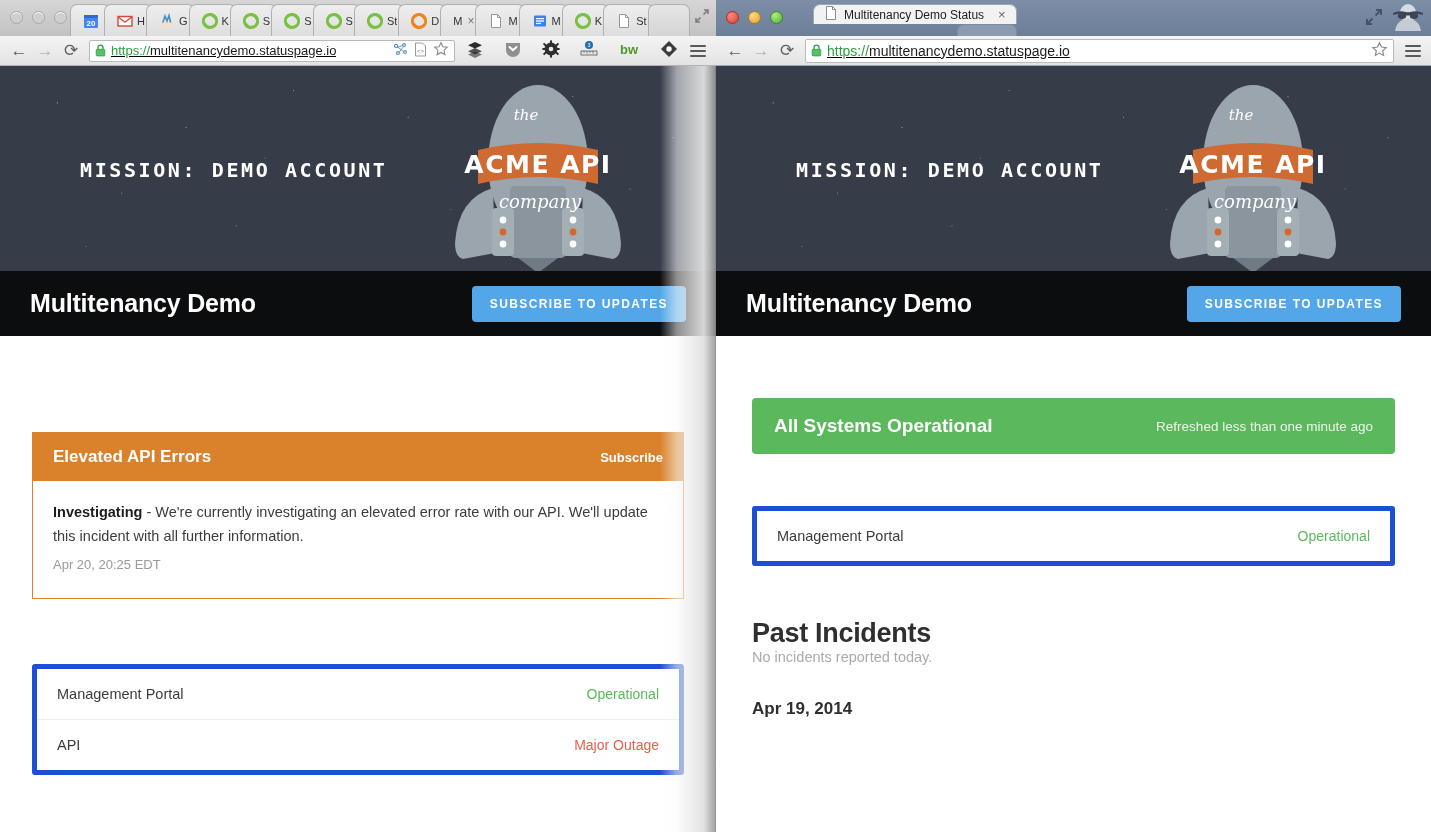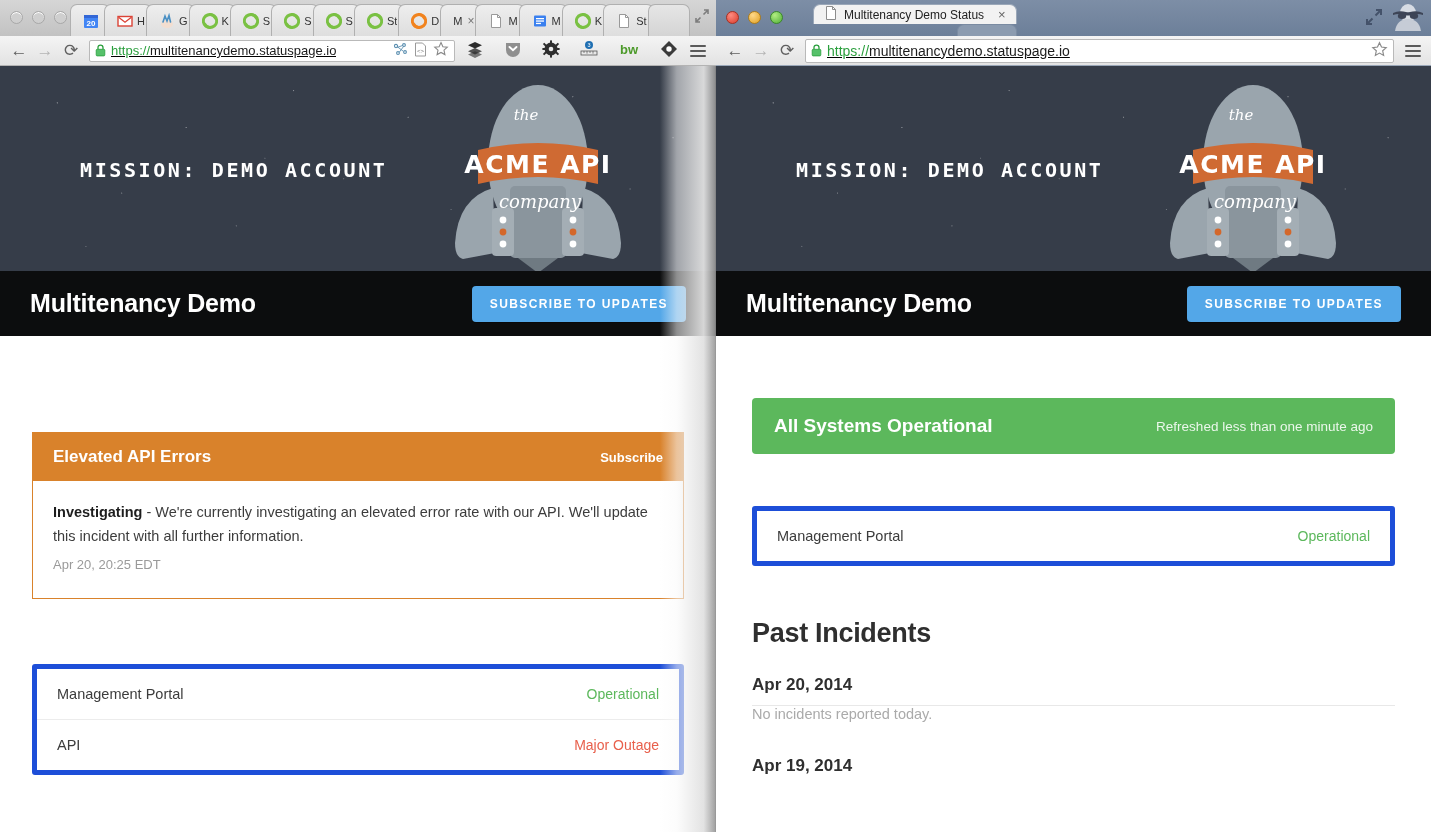--- a/index.html
+++ b/index.html
@@ -583,20 +583,19 @@
         </div>
 
         <div class="components m2">
           <div class="comp-row">
             <span>Management Portal</span>
             <span class="comp-status st-op">Operational</span>
           </div>
         </div>
 
         <div class="past-title">Past Incidents</div>
-        <div class="past-date">Apr 20, 2014</div>
         <div class="past-note">No incidents reported today.</div>
         <div class="past-date2">Apr 19, 2014</div>
       </div>
     </div>
   </div>
 
 </div>
 
 </body></html>

